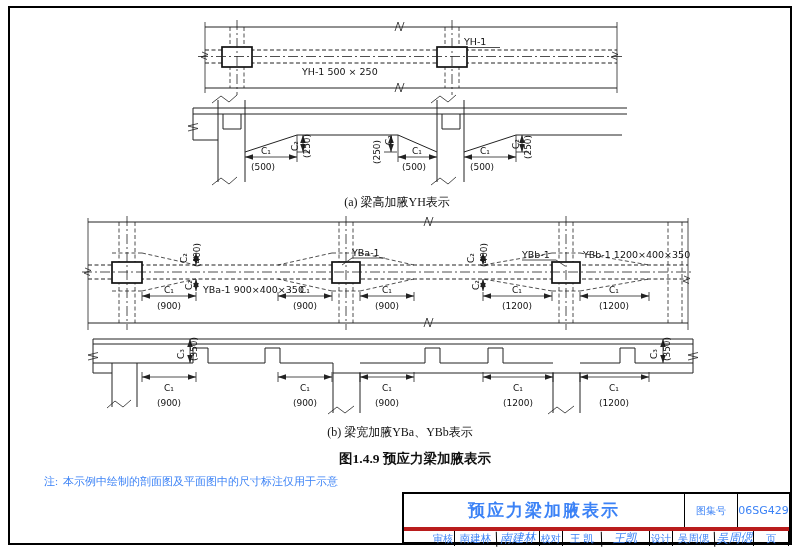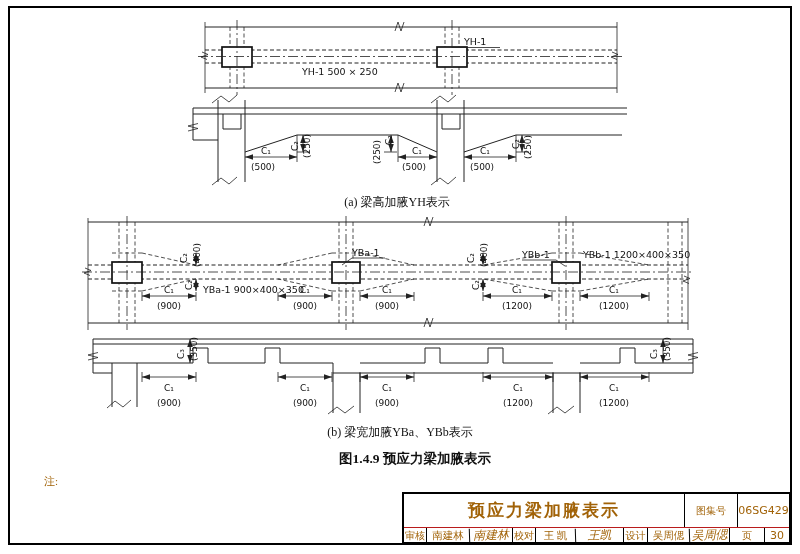--- a/index.html
+++ b/index.html
@@ -1,38 +1,38 @@
 <!DOCTYPE html>
 <html><head>
 <meta charset="utf-8">
 <style>
   html,body{margin:0;padding:0;background:#ffffff;}
   .page{position:relative;width:800px;height:554px;background:#fff;overflow:hidden;
-        font-family:"Liberation Sans",sans-serif;color:#a16207;}
+        font-family:"Liberation Sans",sans-serif;color:#3b82f6;}
   svg{position:absolute;left:0;top:0;}
   
   .ln{stroke:#222;stroke-width:1;fill:none;}
   .thin{stroke-width:.8;}
   .dashS{stroke-dasharray:4 2.5;}
   .cdot{stroke-dasharray:10 3 2 3;stroke-width:.8;}
   .dim{stroke:#222;stroke-width:.8;fill:none;}
   .colrect{fill:#fff;stroke:#111;stroke-width:1.7;}
   text{fill:#111;}
   .t{font:9px "DejaVu Sans",sans-serif;}
   .tl{font:9.5px "DejaVu Sans",sans-serif;}
   .cap{font:12px "Liberation Serif",serif;}
   .capb{font:bold 13.5px "Liberation Serif",serif;}
   
   .note{position:absolute;left:44px;top:473px;display:flex;gap:5px;
         font:11px "Liberation Serif",serif;line-height:17px;}
   
   .tb{position:absolute;left:402px;top:492px;width:389px;height:52px;
       border:2px solid #000;box-sizing:border-box;background:#fff;}
-  .tb .row1{display:flex;height:33px;border-bottom:1px solid #b91c1c;}
-  .tb .row2{display:flex;height:15px;}
+  .tb .row1{display:flex;height:33px;border-bottom:4px solid #b91c1c;}
+  .tb .row2{display:flex;height:15px;margin-left:28px;}
   .tb .cell{box-sizing:border-box;border-left:1px solid #000;display:flex;
             align-items:center;justify-content:center;overflow:hidden;white-space:nowrap;}
   .tb .cell:first-child{border-left:none;}
   .tb .bigtitle{font:bold 17px "Liberation Serif",serif;letter-spacing:2px;}
   .tb .lab{font:10px "Liberation Serif",serif;}
   .tb .nm{font:10.5px "Liberation Serif",serif;}
   .tb .sig{font:italic 12px "Liberation Serif",serif;transform:rotate(-2deg);}
   .tb .no{font:11px "DejaVu Sans",sans-serif;}
 </style>
 </head>
@@ -278,20 +278,21 @@
     <text class="t" x="614" y="406" text-anchor="middle">(1200)</text>
   </g>
 
   <text class="cap" x="400" y="436" text-anchor="middle">(b) 梁宽加腋YBa、YBb表示</text>
   <text class="capb" x="415" y="463" text-anchor="middle">图1.4.9 预应力梁加腋表示</text>
 </svg>
 
   <div class="note">
     <span>注:</span>
     <span>
+      <div>本示例中绘制的剖面图及平面图中的尺寸标注仅用于示意</div>
     </span>
   </div>
 
   <div class="tb">
     <div class="row1">
       <div class="cell bigtitle" style="width:280px">预应力梁加腋表示</div>
       <div class="cell lab" style="width:53px">图集号</div>
       <div class="cell no" style="flex:1">06SG429</div>
     </div>
     <div class="row2">

